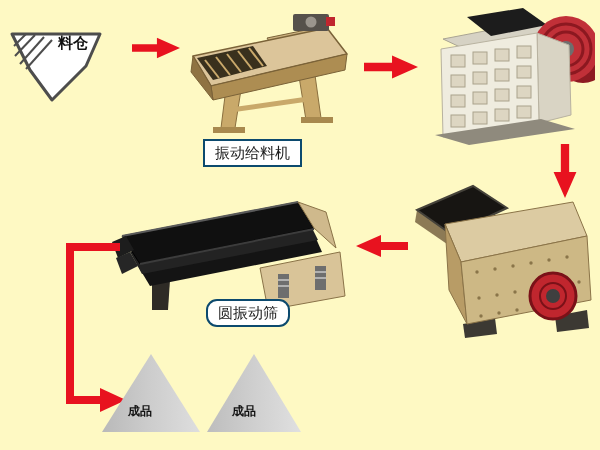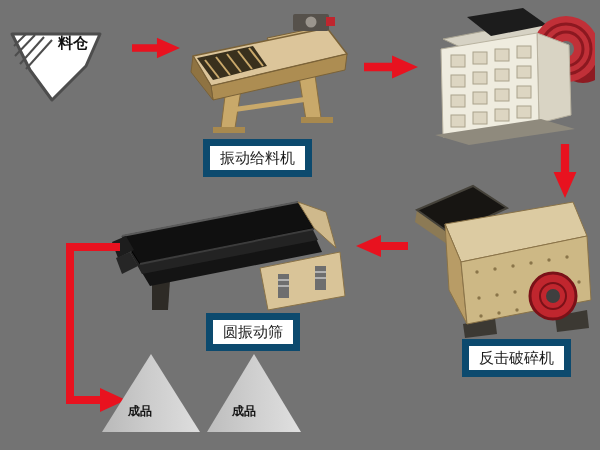--- a/index.html
+++ b/index.html
@@ -1,21 +1,21 @@
 <!DOCTYPE html>
 <html><head>
 <meta charset="utf-8">
 <style>
   * { margin:0; padding:0; box-sizing:border-box; }
   html,body { background:#ffffff; }
   body { font-family:"Liberation Sans","DejaVu Sans",sans-serif; }
-  .stage { position:relative; width:600px; height:450px; background:#737373; overflow:hidden; }
+  .stage { position:relative; width:600px; height:450px; background:#fef9c3; overflow:hidden; }
   .abs { position:absolute; }
   .label {
-    position:absolute; background:#ffffff; border:7px solid #0c4a6e;
+    position:absolute; background:#ffffff; border:2px solid #0c4a6e;
     color:#1a1a1a; font-size:15px; line-height:1.2; padding:3px 10px;
     white-space:nowrap;
   }
   .hopper-label {
     position:absolute; color:#111; font-size:15px; font-weight:bold; white-space:nowrap;
   }
   .pile-label {
     position:absolute; color:#111; font-size:12px; font-weight:bold; white-space:nowrap;
   }
   svg { display:block; }
@@ -134,21 +134,20 @@
           <circle cx="84" cy="133" r="1.7"></circle>
           <circle cx="102" cy="130" r="1.7"></circle>
       </g>
       <g>
         <circle cx="138" cy="116" r="23" fill="#c0262e" stroke="#7a1118" stroke-width="3"></circle>
         <circle cx="138" cy="116" r="13" fill="none" stroke="#7a1118" stroke-width="2"></circle>
         <circle cx="138" cy="116" r="7" fill="#3f3f3f"></circle>
       </g>
     </svg>
   </div>
-  <div class="label" style="left:462px; top:339px;">反击破碎机</div>
 
   <svg class="abs" style="left:350px; top:232px;" width="58" height="28" viewBox="0 0 58 28">
     <polygon points="58,10 31,10 31,3 6,14 31,25 31,18 58,18" fill="#e8121f"></polygon>
   </svg>
 
   <div class="abs" style="left:112px; top:196px; width:238px; height:122px;">
     <svg width="238" height="122" viewBox="0 0 238 122">
       <polygon points="148,72 228,56 233,100 156,114" fill="#d9c498" stroke="#8a7348"></polygon>
       <rect x="166" y="78" width="11" height="24" fill="#6e6e6e"></rect>
       <rect x="203" y="70" width="11" height="24" fill="#6e6e6e"></rect>
@@ -160,21 +159,21 @@
       <polygon points="26,70 202,38 210,56 38,90" fill="#141414"></polygon>
       <polygon points="18,56 196,24 206,44 30,78" fill="#232323"></polygon>
       <polygon points="10,40 186,6 202,32 28,68" fill="#101010" stroke="#000"></polygon>
       <line x1="10" y1="40" x2="186" y2="6" stroke="#5a5a5a" stroke-width="2"></line>
       <line x1="28" y1="68" x2="202" y2="33" stroke="#3c3c3c" stroke-width="2"></line>
       <polygon points="186,6 214,16 224,52 202,32" fill="#cfb98c" stroke="#8a7348"></polygon>
       <polygon points="0,46 14,40 22,54 6,62" fill="#1d1d1d"></polygon>
       <polygon points="4,62 18,56 26,70 10,78" fill="#262626"></polygon>
     </svg>
   </div>
-  <div class="label" style="left:206px; top:313px;">圆振动筛</div>
+  <div class="label" style="left:206px; top:299px;border-radius:11px;">圆振动筛</div>
 
   <svg class="abs" style="left:54px; top:238px;" width="84" height="178" viewBox="0 0 84 178">
     <polyline points="66,9 16,9 16,162 46,162" fill="none" stroke="#e8121f" stroke-width="8"></polyline>
     <polygon points="46,150 46,174 72,162" fill="#e8121f"></polygon>
   </svg>
 
   <svg class="abs" style="left:100px; top:352px;" width="102" height="82" viewBox="0 0 102 82">
     <defs>
       <linearGradient id="pileGrad1" x1="0" y1="0" x2="1" y2="0">
         <stop offset="0" stop-color="#b9b9b9"></stop>

